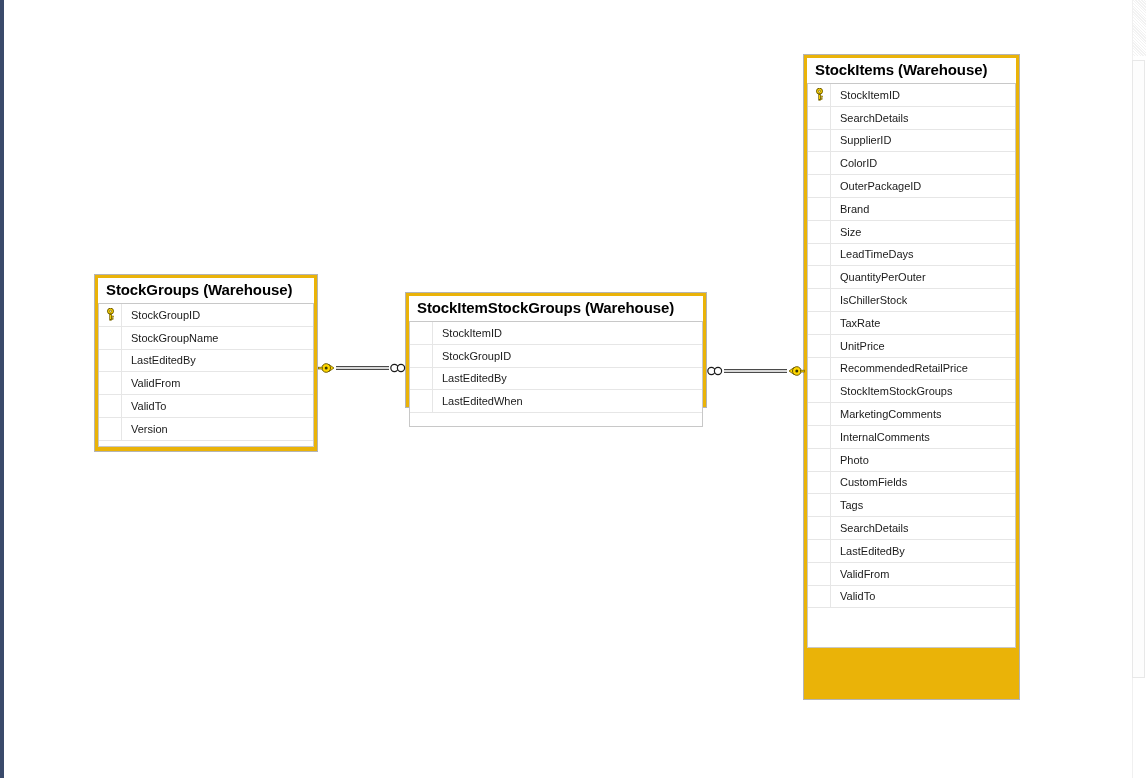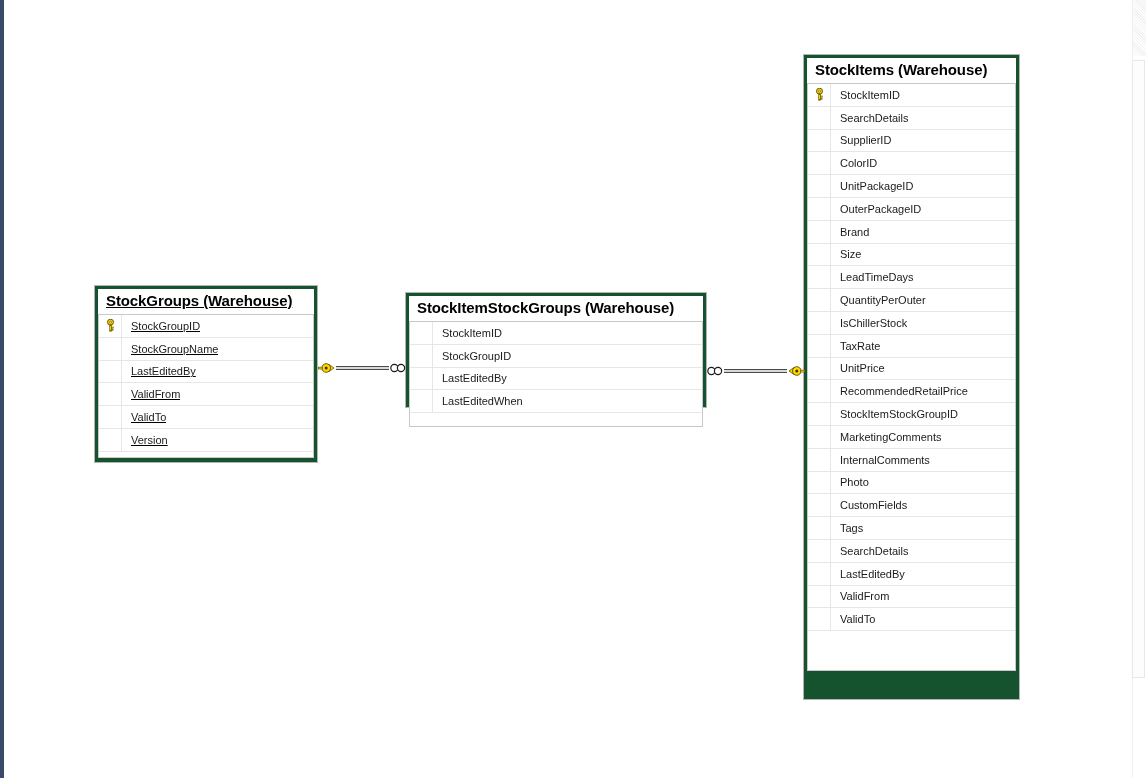--- a/index.html
+++ b/index.html
@@ -54,21 +54,21 @@
   }
 
   
   .er-table {
     position: absolute;
     background: #ffffff;
     box-sizing: border-box;
   }
   .er-table-outer {
     border: 1px solid #b4b4b4;
-    background: #14532d;
+    background: #eab308;
     padding: 3px;
     box-sizing: border-box;
     height: 100%;
     width: 100%;
   }
   .er-title {
     font-size: 15px;
     font-weight: bold;
     color: #000000;
     padding: 3px 2px 5px 8px;
@@ -149,21 +149,21 @@
   .rel-end svg { display: block; }
 </style>
 </head>
 <body>
 
 <div id="canvas">
 
   <div class="left-edge-strip"></div>
 
   <div id="tables-layer">
-      <div class="er-table" style="left: 94px; top: 285px; width: 224px; height: 178px; text-decoration: underline;">
+      <div class="er-table" style="left: 94px; top: 274px; width: 224px; height: 178px;">
         <div class="er-table-outer">
           <div class="er-title">StockGroups (Warehouse)</div>
           <div class="er-body">
             <div class="er-row">
               <div class="er-gutter">
                 <span class="key-glyph">
                   <svg width="11" height="13" viewBox="0 0 11 13">
                     <circle cx="5.5" cy="3.2" r="3" fill="#ffd700" stroke="#6b5800" stroke-width="1"></circle>
                     <circle cx="5.5" cy="3.2" r="1" fill="#ffffff" stroke="#6b5800" stroke-width="0.7"></circle>
                     <rect x="4.7" y="5.8" width="1.7" height="6.4" fill="#ffd700" stroke="#6b5800" stroke-width="0.7"></rect>
@@ -247,24 +247,20 @@
             <div class="er-row">
               <div class="er-gutter"></div>
               <div class="er-colname">SupplierID</div>
             </div>
             <div class="er-row">
               <div class="er-gutter"></div>
               <div class="er-colname">ColorID</div>
             </div>
             <div class="er-row">
               <div class="er-gutter"></div>
-              <div class="er-colname">UnitPackageID</div>
-            </div>
-            <div class="er-row">
-              <div class="er-gutter"></div>
               <div class="er-colname">OuterPackageID</div>
             </div>
             <div class="er-row">
               <div class="er-gutter"></div>
               <div class="er-colname">Brand</div>
             </div>
             <div class="er-row">
               <div class="er-gutter"></div>
               <div class="er-colname">Size</div>
             </div>
@@ -287,21 +283,21 @@
             <div class="er-row">
               <div class="er-gutter"></div>
               <div class="er-colname">UnitPrice</div>
             </div>
             <div class="er-row">
               <div class="er-gutter"></div>
               <div class="er-colname">RecommendedRetailPrice</div>
             </div>
             <div class="er-row">
               <div class="er-gutter"></div>
-              <div class="er-colname">StockItemStockGroupID</div>
+              <div class="er-colname">StockItemStockGroups</div>
             </div>
             <div class="er-row">
               <div class="er-gutter"></div>
               <div class="er-colname">MarketingComments</div>
             </div>
             <div class="er-row">
               <div class="er-gutter"></div>
               <div class="er-colname">InternalComments</div>
             </div>
             <div class="er-row">

